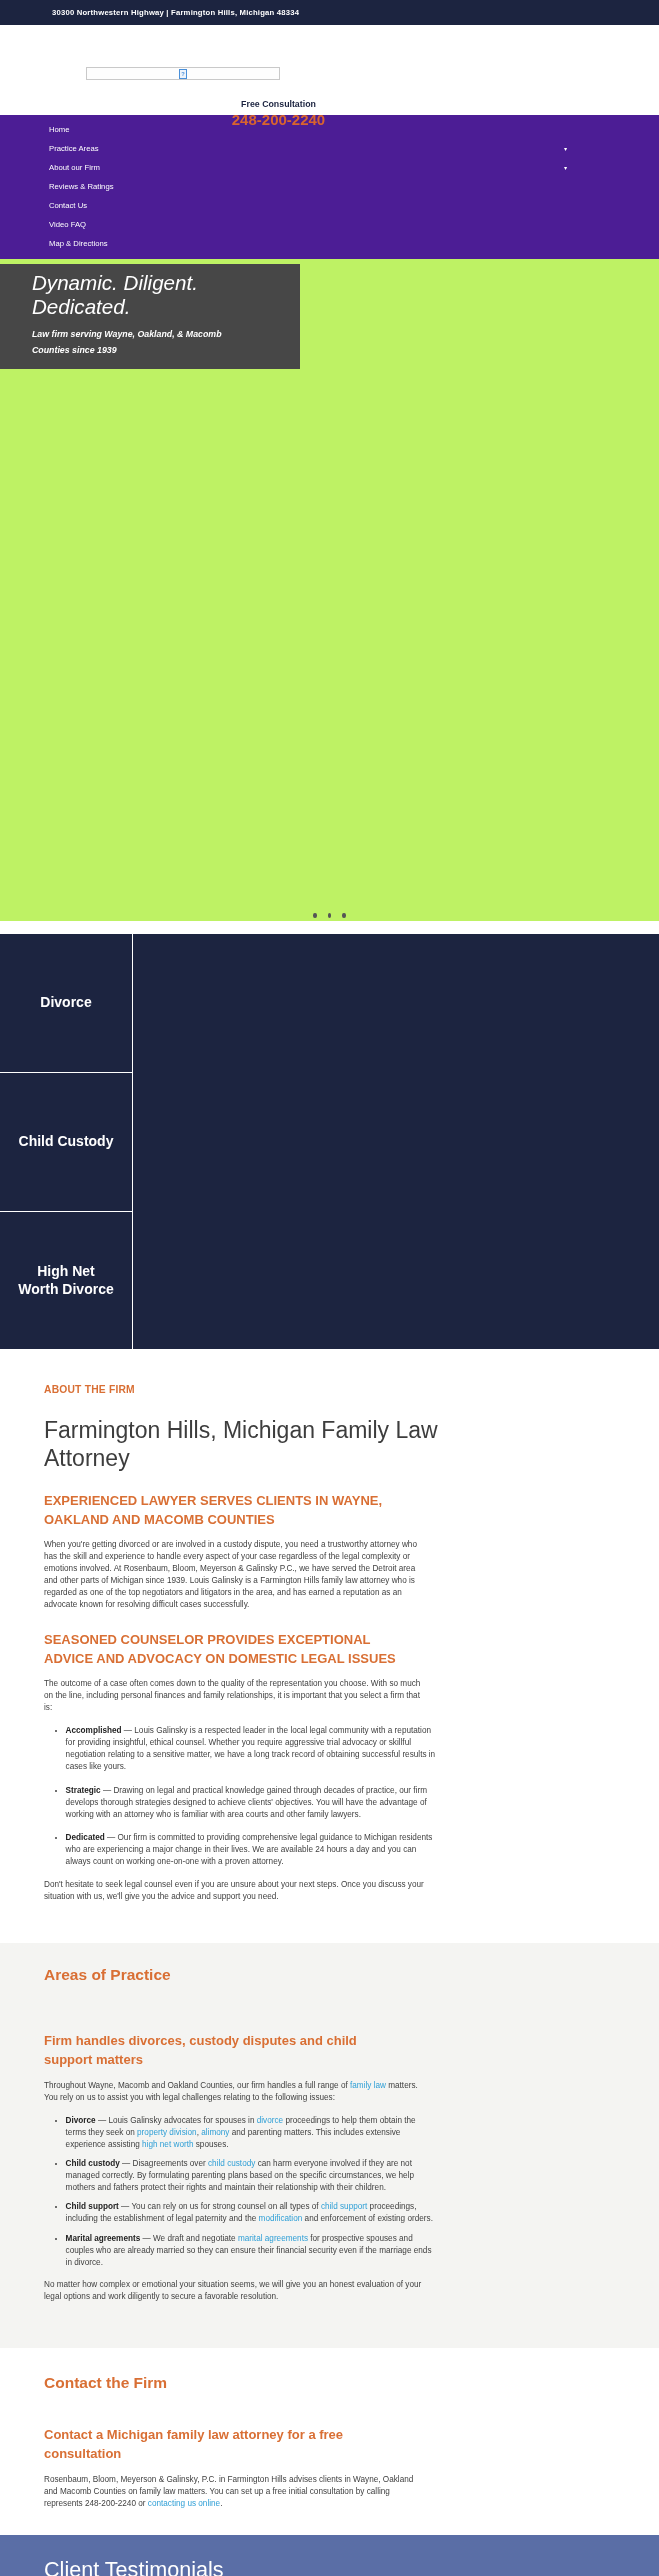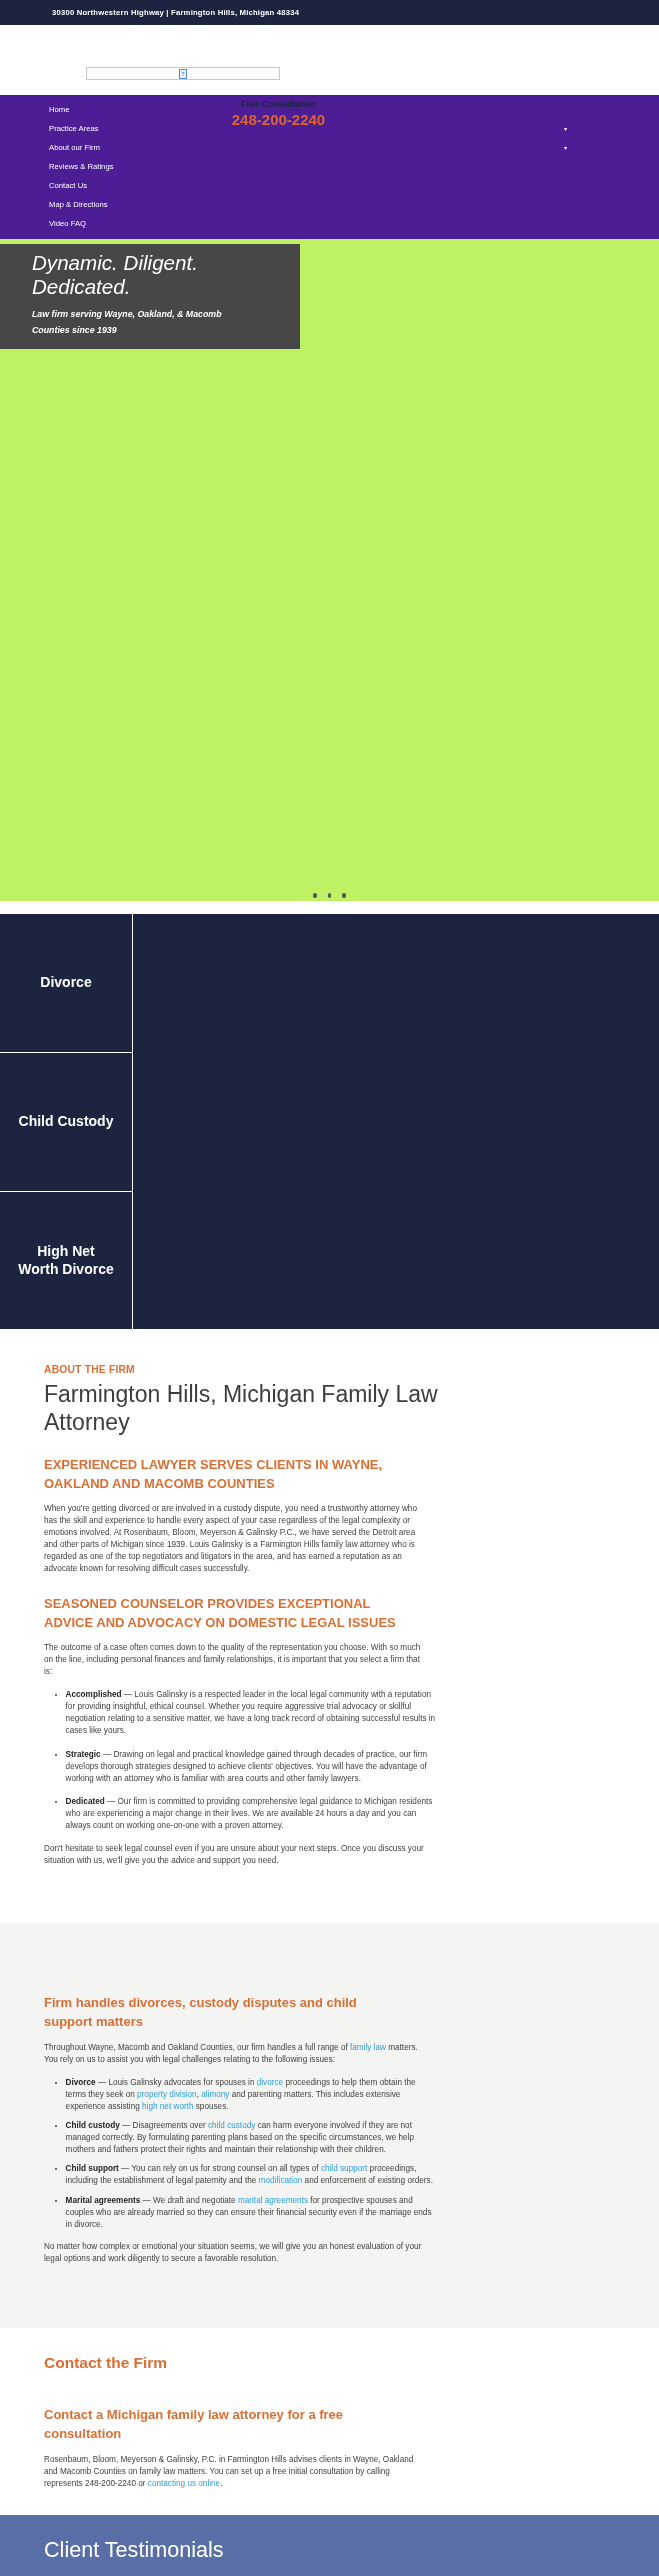--- a/index.html
+++ b/index.html
@@ -4,21 +4,21 @@
 <style>
   * { margin:0; padding:0; box-sizing:border-box; }
   body { font-family:"Liberation Sans", sans-serif; width:659px; background:#fff; color:#3f3f3f; }
   .page { width:659px; overflow:hidden; }
 
   
   .topbar { height:25px; background:#1c2440; display:flex; align-items:center; padding-left:52px; }
   .topbar span { color:#fff; font-size:7.7px; font-weight:bold; letter-spacing:0.2px; }
 
   
-  .header { height:70px; background:#fff; position:relative; }
+  .header { height:90px; background:#fff; position:relative; }
   .ph-box { border:0.5px solid #c9c9c9; background:#fdfdfd; display:flex; align-items:center; justify-content:center; }
   .broken-icon { width:8.2px; height:10.3px; border:1px solid #4a90d9; color:#4a90d9; font-size:5.7px; font-weight:bold;
                  display:flex; align-items:center; justify-content:center; background:#eef4fb; }
   .broken-icon::after { content:"?"; }
   .header .logo-ph { position:absolute; left:86px; top:42px; width:194px; height:13.4px; }
   .header .consult { position:absolute; left:196px; top:74px; width:165px; text-align:center; }
   .consult-label { color:#1c2440; font-size:8.8px; font-weight:bold; }
   .consult-phone { color:#d9642e; font-size:15px; font-weight:bold; margin-top:1.5px; }
 
   
@@ -40,21 +40,21 @@
   
   .practice { height:415px; background:#1c2440; display:flex; }
   .practice-col { width:133px; border-right:1px solid #fff; display:flex; flex-direction:column; }
   .practice-cell { flex:1; display:flex; align-items:center; justify-content:center; text-align:center;
                    color:#fff; font-size:14px; font-weight:bold; line-height:17.5px; padding:0 15.5px; cursor:pointer; }
   .practice-cell + .practice-cell { border-top:1.5px solid #fff; }
 
   
   .about { height:594px; background:#fff; padding:35px 0 0 44px; }
   .eyebrow { color:#d96f34; font-size:10.3px; font-weight:bold; letter-spacing:0.2px; }
-  .h1 { color:#3d3d3d; font-size:23px; font-weight:300; line-height:28px; max-width:402px; margin-top:5px; }
+  .h1 { color:#3d3d3d; font-size:23px; font-weight:300; line-height:28px; max-width:402px; margin-top:21px; }
   .h2-orange { color:#d96f34; font-size:13px; font-weight:bold; line-height:19px; text-transform:none; margin-top:18.5px; max-width:361px; }
   .body-p { font-size:8.2px; line-height:12px; color:#3f3f3f; max-width:381px; margin-top:10.3px; }
   .bullets { margin-top:11.3px; max-width:392px; padding-left:21.6px; }
   .bullets li { font-size:8.2px; line-height:12px; margin-bottom:11.3px; }
   .bullets .b, .seg-b { font-weight:bold; color:#222; }
   .link { color:#2f9fd6; text-decoration:none; }
 
   
   .areas { height:405px; background:#f4f4f2; padding:23px 0 0 44px; }
   .section-heading { color:#d96f34; font-size:15.5px; font-weight:bold; }
@@ -100,24 +100,24 @@
         <span>About our Firm</span>
         <span class="caret">▼</span>
       </div>
       <div class="nav-item">
         <span>Reviews &amp; Ratings</span>
       </div>
       <div class="nav-item">
         <span>Contact Us</span>
       </div>
       <div class="nav-item">
-        <span>Map &amp; Directions</span>
+        <span>Video FAQ</span>
       </div>
       <div class="nav-item">
-        <span>Video FAQ</span>
+        <span>Map &amp; Directions</span>
       </div>
     </nav>
 
   <div class="hero">
     <div class="hero-alt">Rosenbaum, Bloom, Meyerson &amp; Galinsky, P.C.</div>
     <div class="hero-overlay">
       <div class="hero-title">
         <span>Dynamic. Diligent.</span><br>
         <span>Dedicated.</span>
       </div>
@@ -149,20 +149,21 @@
     <p class="body-p">The outcome of a case often comes down to the quality of the representation you choose. With so much on the line, including personal finances and family relationships, it is important that you select a firm that is:</p>
     <ul class="bullets" id="about-bullets">
         <li><span class="b">Accomplished</span><span> — Louis Galinsky is a respected leader in the local legal community with a reputation for providing insightful, ethical counsel. Whether you require aggressive trial advocacy or skillful negotiation relating to a sensitive matter, we have a long track record of obtaining successful results in cases like yours.</span></li>
         <li><span class="b">Strategic</span><span> — Drawing on legal and practical knowledge gained through decades of practice, our firm develops thorough strategies designed to achieve clients' objectives. You will have the advantage of working with an attorney who is familiar with area courts and other family lawyers.</span></li>
         <li><span class="b">Dedicated</span><span> — Our firm is committed to providing comprehensive legal guidance to Michigan residents who are experiencing a major change in their lives. We are available 24 hours a day and you can always count on working one-on-one with a proven attorney.</span></li>
       </ul>
     <p class="body-p">Don't hesitate to seek legal counsel even if you are unsure about your next steps. Once you discuss your situation with us, we'll give you the advice and support you need.</p>
   </div>
 
   <div class="areas">
+    <div class="section-heading">Areas of Practice</div>
     <h2 class="h2-orange">Firm handles divorces, custody disputes and child support matters</h2>
     <p class="body-p"><span>Throughout Wayne, Macomb and Oakland Counties, our firm handles a full range of </span><a class="link" href="#">family law</a><span> matters. You rely on us to assist you with legal challenges relating to the following issues:</span></p>
     <ul class="bullets" id="areas-bullets">
         <li><span class="seg-b">Divorce</span><span> — Louis Galinsky advocates for spouses in </span><a class="link" href="#">divorce</a><span> proceedings to help them obtain the terms they seek on </span><a class="link" href="#">property division</a><span>, </span><a class="link" href="#">alimony</a><span> and parenting matters. This includes extensive experience assisting </span><a class="link" href="#">high net worth</a><span> spouses.</span></li>
         <li><span class="seg-b">Child custody</span><span> — Disagreements over </span><a class="link" href="#">child custody</a><span> can harm everyone involved if they are not managed correctly. By formulating parenting plans based on the specific circumstances, we help mothers and fathers protect their rights and maintain their relationship with their children.</span></li>
         <li><span class="seg-b">Child support</span><span> — You can rely on us for strong counsel on all types of </span><a class="link" href="#">child support</a><span> proceedings, including the establishment of legal paternity and the </span><a class="link" href="#">modification</a><span> and enforcement of existing orders.</span></li>
         <li><span class="seg-b">Marital agreements</span><span> — We draft and negotiate </span><a class="link" href="#">marital agreements</a><span> for prospective spouses and couples who are already married so they can ensure their financial security even if the marriage ends in divorce.</span></li>
       </ul>
     <p class="body-p">No matter how complex or emotional your situation seems, we will give you an honest evaluation of your legal options and work diligently to secure a favorable resolution.</p>
   </div>

